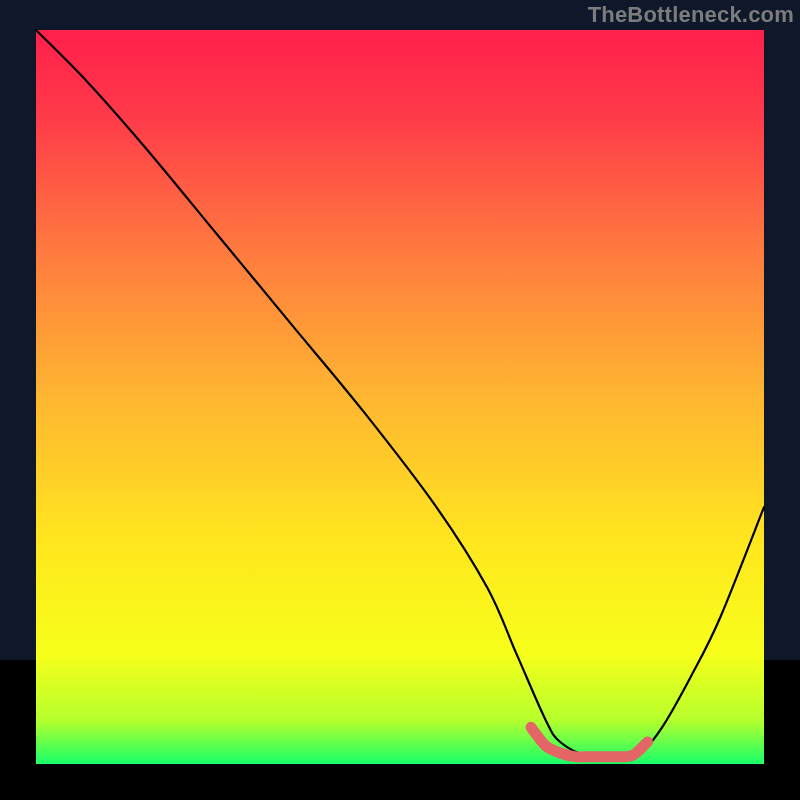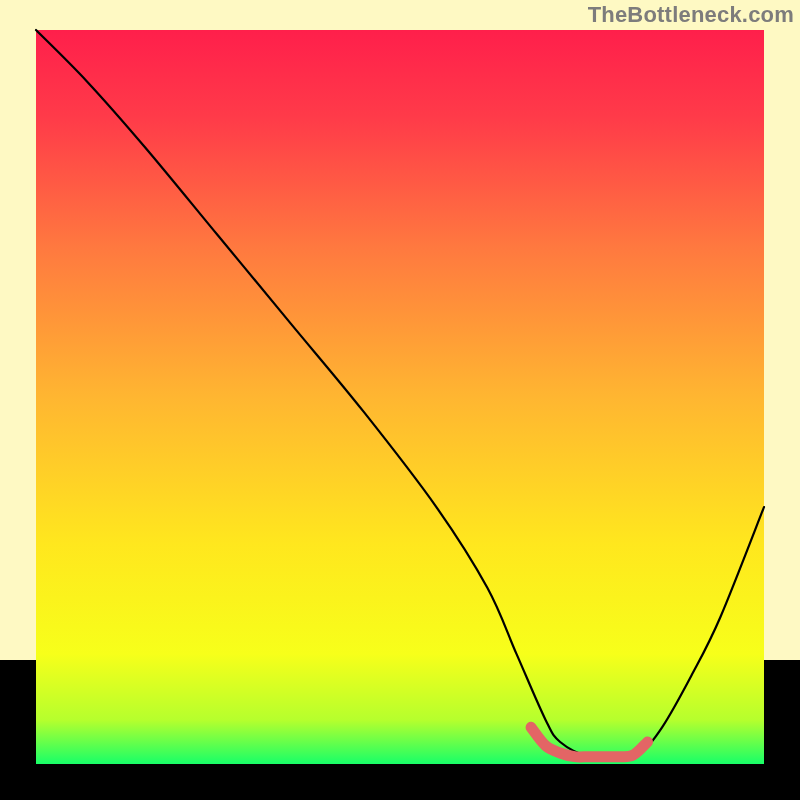--- a/index.html
+++ b/index.html
@@ -8,21 +8,21 @@
     width: 800px;
     height: 800px;
     overflow: hidden;
     background: #000;
     font-family: Arial, Helvetica, sans-serif;
   }
   .frame {
     position: relative;
     width: 800px;
     height: 660px;
-    background: #fef9c3;
+    background: #0f172a;
   }
   .watermark {
     position: absolute;
     top: 2px;
     right: 6px;
     font-size: 22px;
     font-weight: 600;
     color: #7d7c7c;
     letter-spacing: 0.2px;
   }

